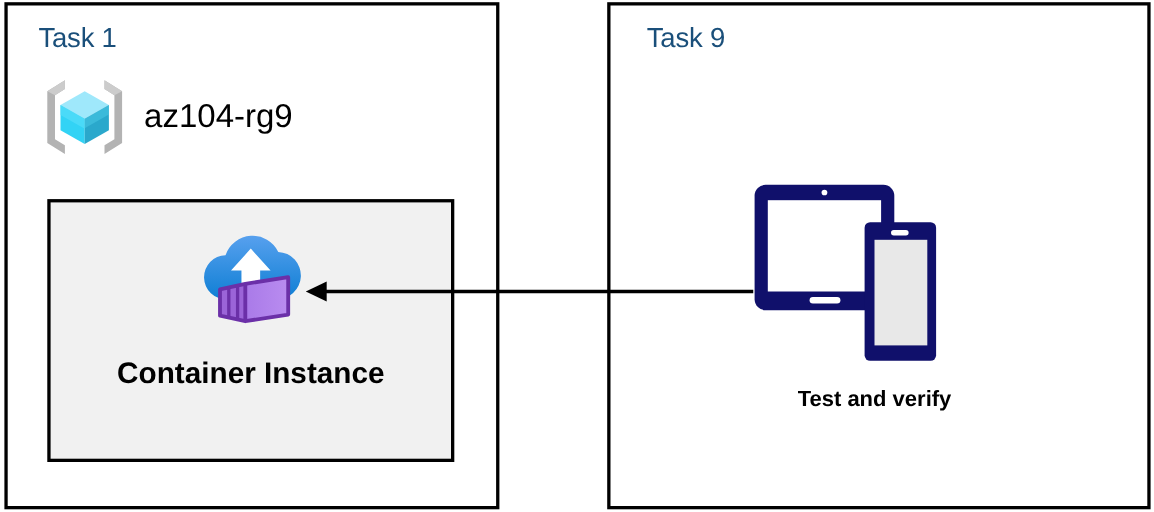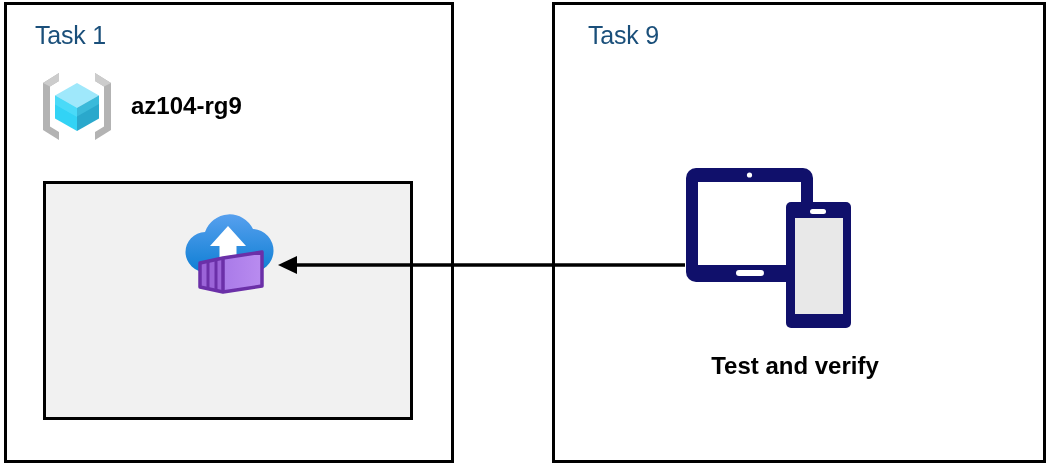--- a/index.html
+++ b/index.html
@@ -60,22 +60,22 @@
     display: flex;
     align-items: center;
   }
   #rg-icon {
     width: 80px;
     height: 75px;
     flex: 0 0 auto;
   }
   #rg-label {
     margin-left: 14px;
-    font-size: 24px;
-    font-weight: bold;
+    font-size: 30px;
+    font-weight: normal;
     color: #000000;
     white-space: nowrap;
   }
 
   
   #container-card {
     position: absolute;
     left: 36px;
     top: 176px;
     width: 370px;
@@ -111,21 +111,21 @@
     top: 163px;
     width: 186px;
     height: 170px;
   }
   #verify-label {
     position: absolute;
     left: 600px;
     top: 352px;
     width: 390px;
     text-align: center;
-    font-size: 24px;
+    font-size: 20px;
     font-weight: bold;
     color: #000000;
     white-space: nowrap;
   }
 
   
   #connector-arrow {
     position: absolute;
     left: 270px;
     top: 248px;
@@ -190,20 +190,21 @@
 
           <path d="M24 61 L47 56 L47 90 L24 85 Z" fill="#9b64d8"></path>
 
           <path d="M24 61 L47 56 L86 50 L86 84 L47 90 L24 85 Z" fill="none" stroke="#6b30a8" stroke-width="3.5" stroke-linejoin="round"></path>
           <line x1="47" y1="56" x2="47" y2="90" stroke="#6b30a8" stroke-width="3.5"></line>
 
           <line x1="32" y1="59.5" x2="32" y2="86.6" stroke="#6b30a8" stroke-width="3"></line>
           <line x1="40" y1="58" x2="40" y2="88.2" stroke="#6b30a8" stroke-width="3"></line>
         </svg>
       </span>
+      <div id="container-label">Container Instance</div>
     </div>
   </div>
 
   <div class="panel" id="panel-task2">
     <div class="panel-title" id="task2-title">Task 9</div>
   </div>
 
   <span id="devices-icon">
     <svg viewBox="0 0 186 170" width="186" height="170" aria-hidden="true">
 

